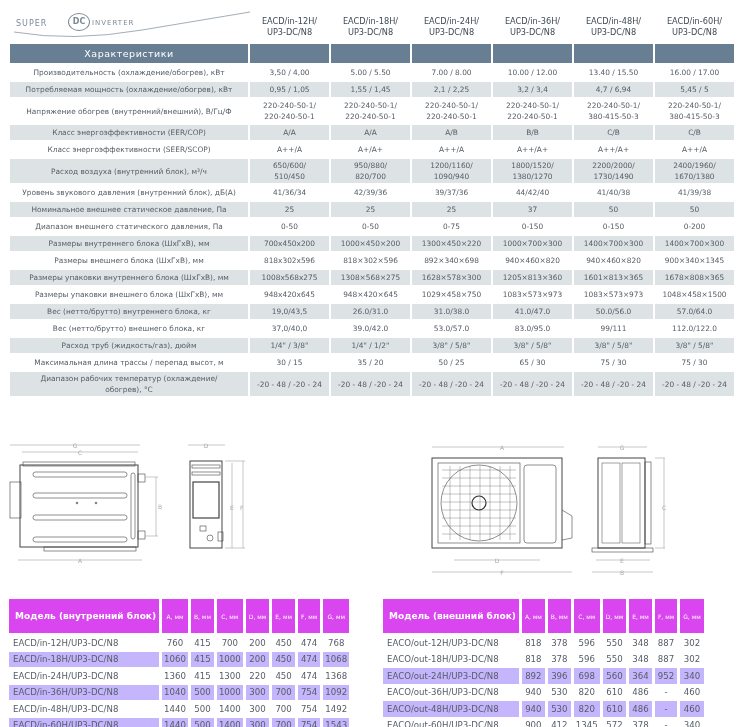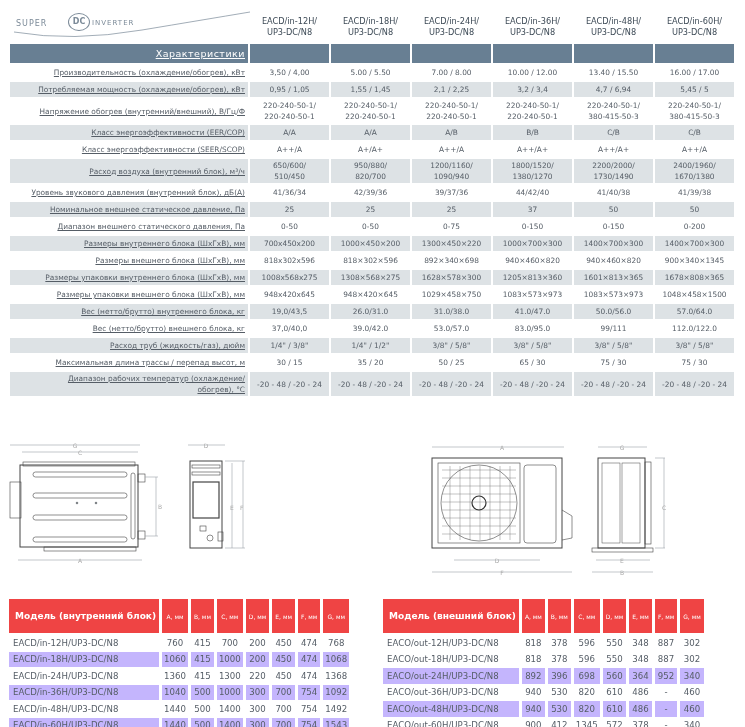--- a/index.html
+++ b/index.html
@@ -20,31 +20,31 @@
   }
   .logo .inv { position: absolute; left: 80px; top: 11px; font-size: 7px; }
 
   table.spec { position: absolute; left: 8px; top: 12px; border-collapse: separate; border-spacing: 2px 0; }
   table.spec td, table.spec th {
     font-size: 7.4px; height: 17px; padding: 0 3px; white-space: nowrap; font-weight: normal;
     border-bottom: 2px solid #fff;
   }
   table.spec th.model { color: #3d4a56; font-size: 8.2px; text-align: center; height: 32px; line-height: 11px; width: 79px; border-bottom: 3px solid #fff; }
   table.spec th.blank { width: 238px; }
-  table.spec td.label { text-align: right; width: 238px; text-decoration: underline; }
+  table.spec td.label { text-align: center; width: 238px; }
   table.spec td.val { text-align: center; width: 79px; }
   table.spec tr.hdr td { background: #687f93; color: #fff; font-size: 9.5px; height: 21px; letter-spacing: 0.5px; }
   table.spec tr.shade td { background: #dde2e5; }
   table.spec tr.tall td { height: 26px; line-height: 11px; }
 
   .drawings { position: absolute; left: 0; top: 430px; width: 745px; height: 160px; }
 
   table.dim { position: absolute; top: 599px; border-collapse: separate; border-spacing: 3px 0; }
   table.dim th {
-    background: #ef4444; color: #fff; height: 22px; font-weight: normal; font-size: 6px; padding: 12px 3px;
+    background: #d946ef; color: #fff; height: 22px; font-weight: normal; font-size: 6px; padding: 12px 3px;
     border-bottom: 2px solid #fff;
   }
   table.dim th.first { font-size: 9px; font-weight: bold; text-align: left; padding-left: 6px; }
   table.dim td { font-size: 8.6px; height: 16.5px; text-align: center; padding: 0 2px; white-space: nowrap; color: #555d66; border-bottom: 1px solid #fff; }
   table.dim td.first { text-align: left; padding-left: 4px; }
   table.dim tr.shade td { background: #c4b5fd; }
 </style>
 </head>
 <body>
 

